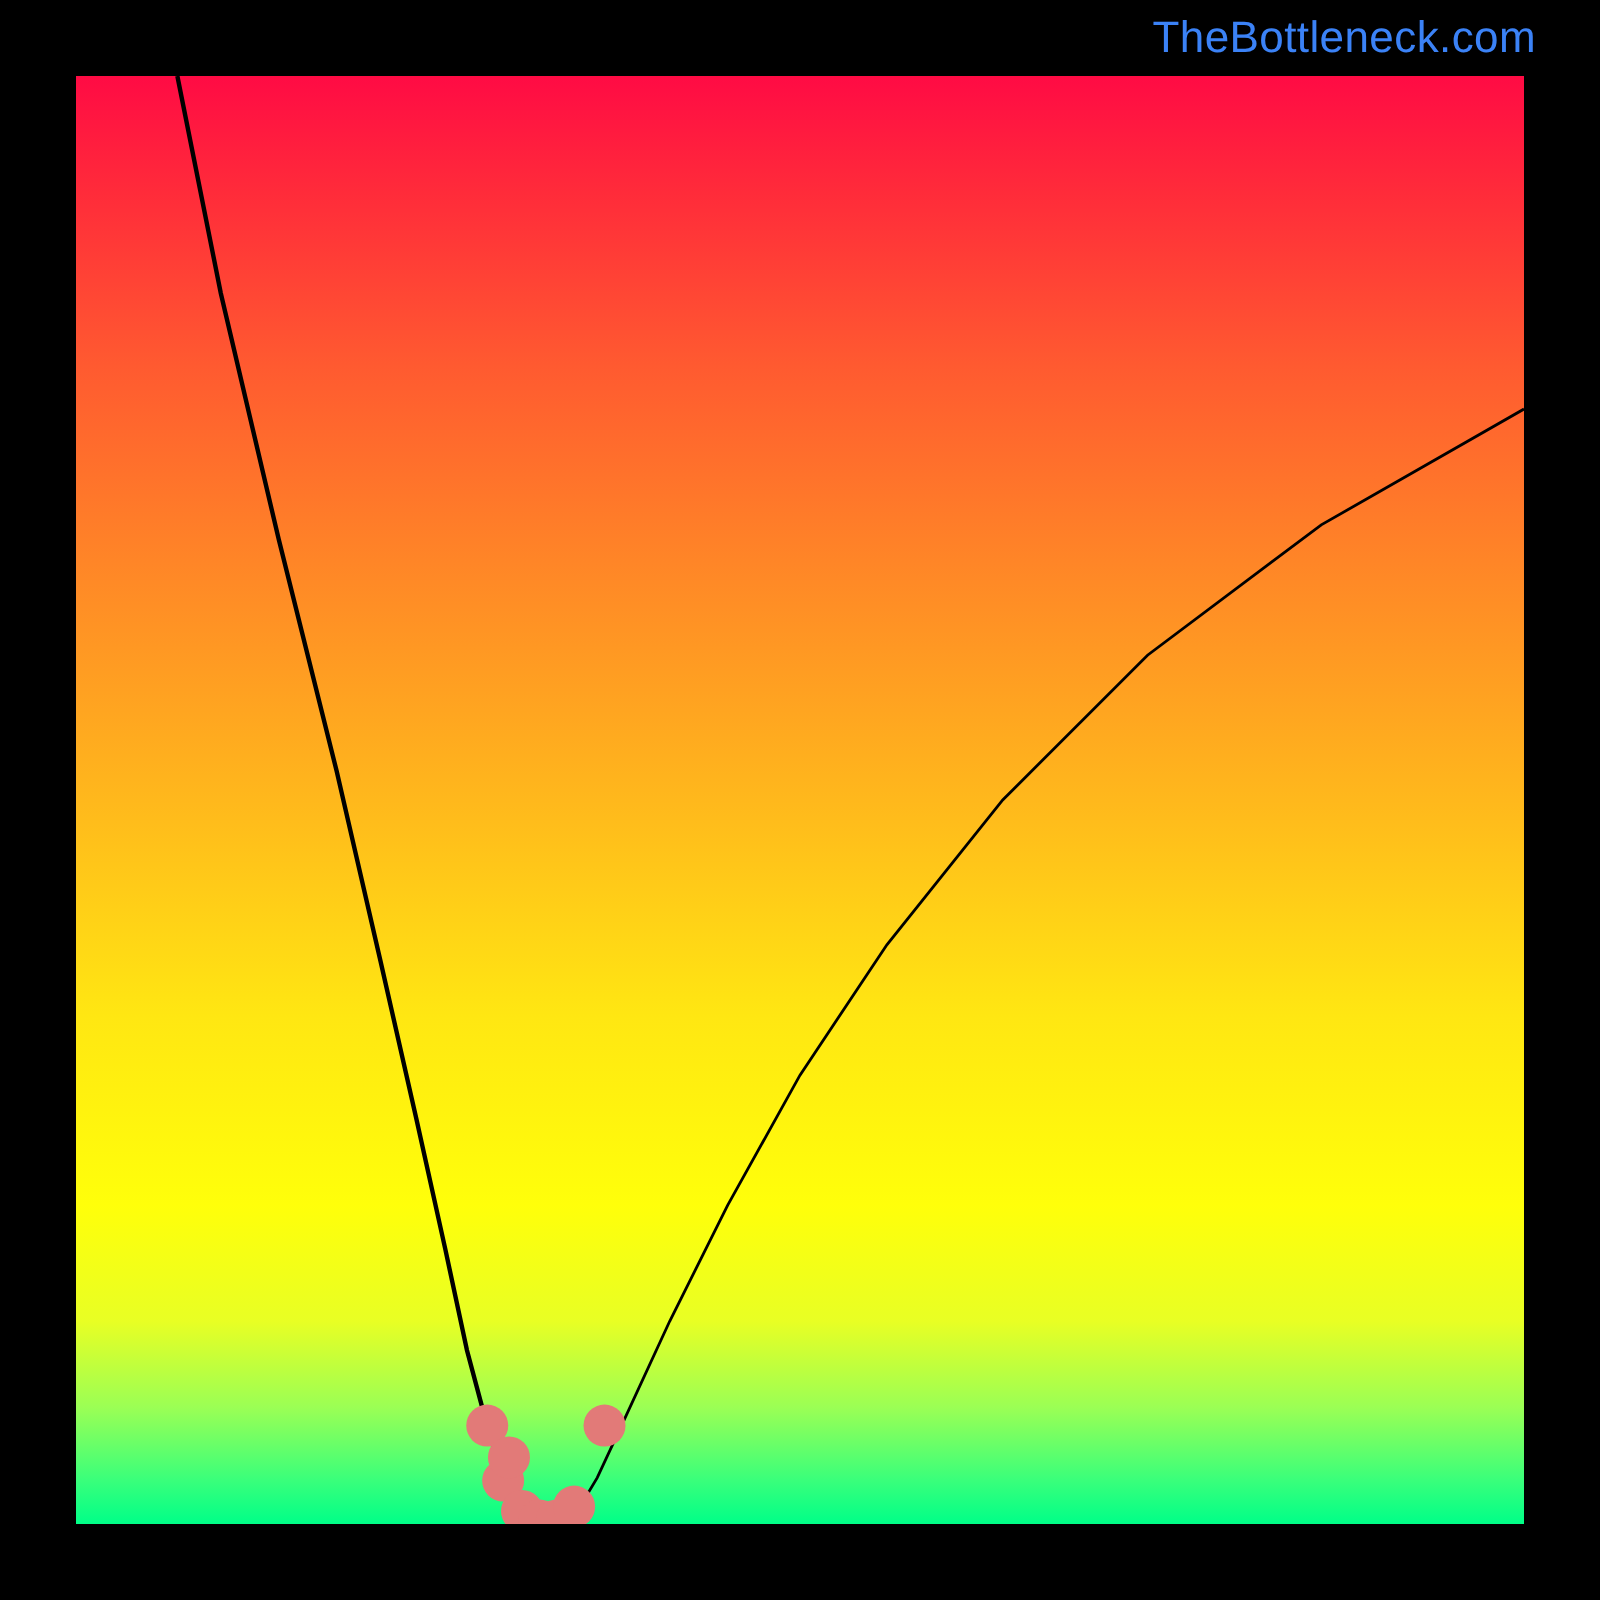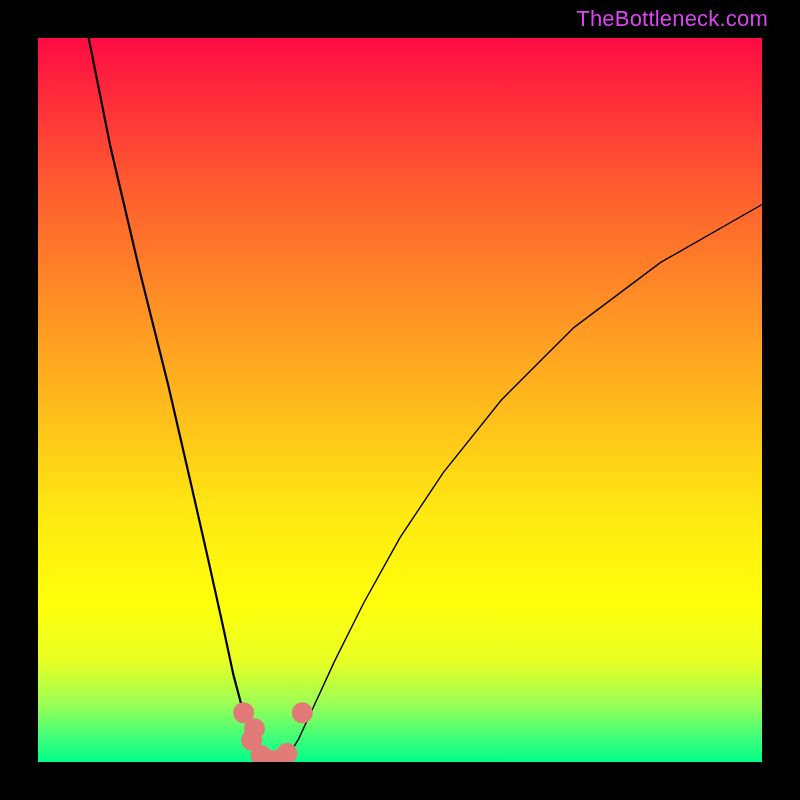--- a/index.html
+++ b/index.html
@@ -39,21 +39,21 @@
       #9aff55 92%,
       #39ff7b 97%,
       #00ff88 100%
     );
     overflow: hidden;
   }
   .watermark {
     position: absolute;
     top: 6px;
     right: 32px;
-    color: #d946ef;
+    color: #3b82f6;
     font-size: 22px;
     font-weight: 500;
     letter-spacing: 0.2px;
     z-index: 10;
   }
   svg.curve {
     position: absolute;
     inset: 0;
     width: 100%;
     height: 100%;

